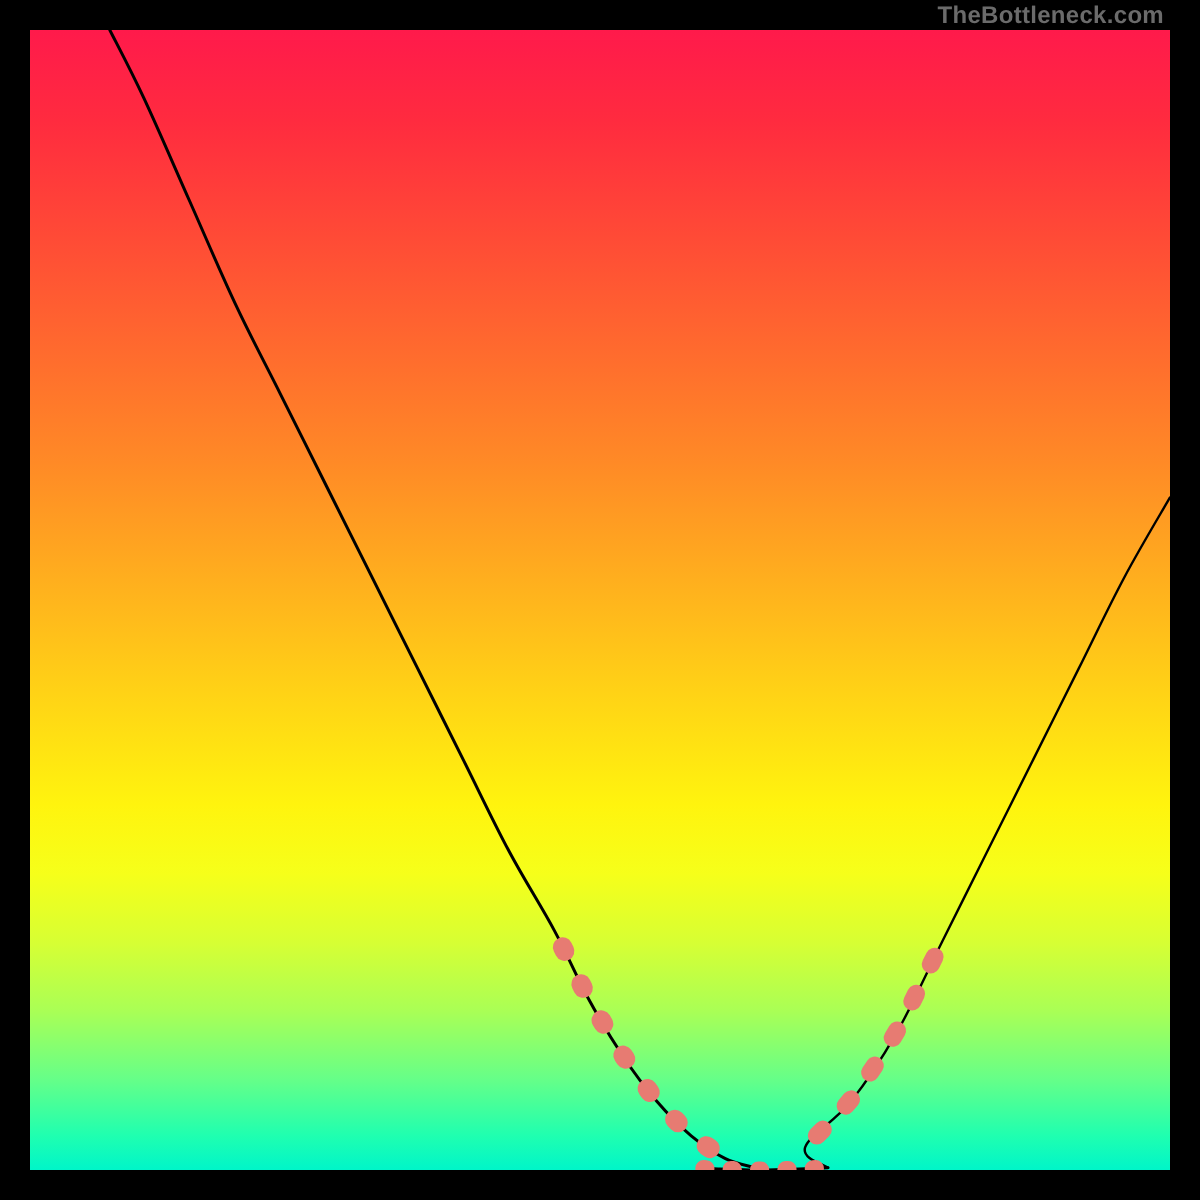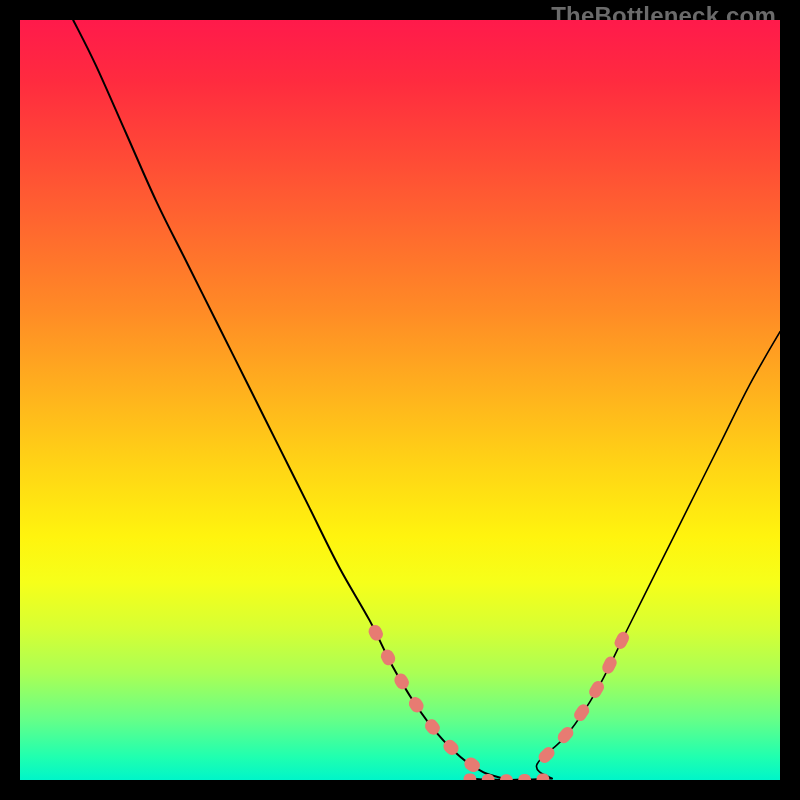--- a/index.html
+++ b/index.html
@@ -41,21 +41,21 @@
       #1fffb0 97%,
       #00f5c9 100%
     );
     overflow: hidden;
   }
   .watermark {
     position: absolute;
     right: 24px;
     top: 2px;
     font-family: Arial, Helvetica, sans-serif;
-    font-size: 24px;
+    font-size: 16px;
     font-weight: 600;
     color: #6b6b6b;
     letter-spacing: 0.2px;
     user-select: none;
     margin-left: 46px;
   }
   svg.curves {
     position: absolute;
     left: 0;
     top: 0;

